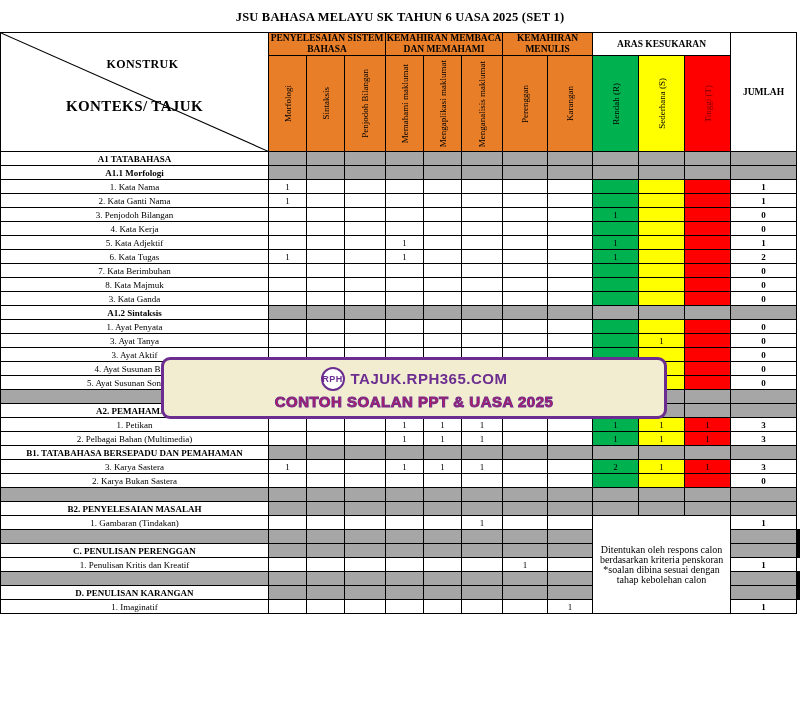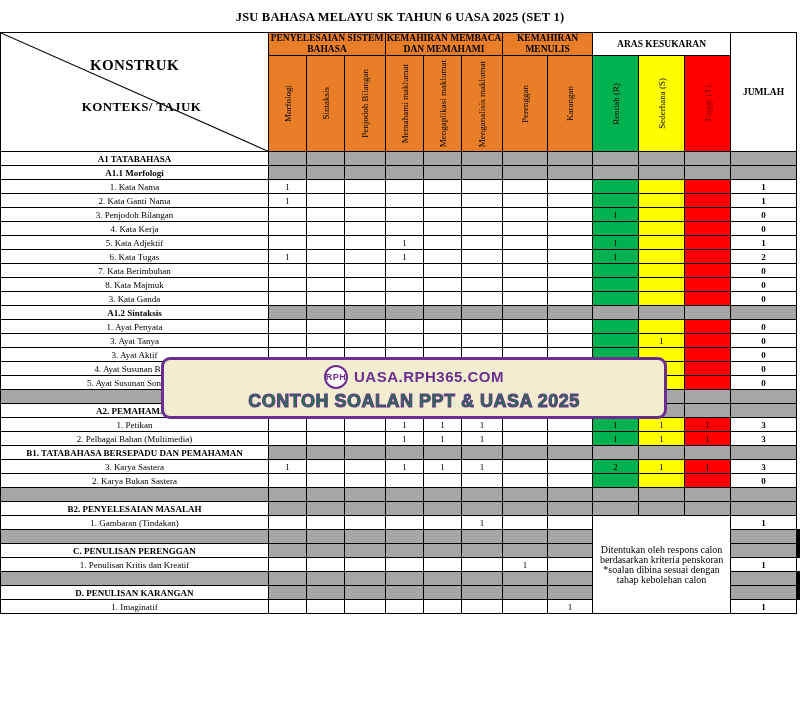--- a/index.html
+++ b/index.html
@@ -66,27 +66,27 @@
 
   
   .konstruk{
     position:relative;background:#fff;padding:0;
     width:268px;
   }
   .konstruk .diag{
     position:absolute;top:0;left:0;width:100%;height:100%;
   }
   .konstruk .lbl-top{
-    position:absolute;top:24px;left:0;width:100%;
+    position:absolute;top:24px;left:8px;width:100%;
+    text-align:center;font-weight:bold;font-size:12px;
+    letter-spacing:.4px;
+  }
+  .konstruk .lbl-bot{
+    position:absolute;bottom:36px;left:0;width:100%;
     text-align:center;font-weight:bold;font-size:15px;
-    letter-spacing:.4px;
-  }
-  .konstruk .lbl-bot{
-    position:absolute;bottom:36px;left:7px;width:100%;
-    text-align:center;font-weight:bold;font-size:13px;
     letter-spacing:.4px;
   }
 
   
   td.topic{
     text-align:left;padding-left:3px;font-size:9px;
     background:#ffffff;
   }
   tr.section td.topic{
     font-weight:bold;background:#ffffff;
@@ -119,21 +119,21 @@
     letter-spacing:.5px;
   }
   .wm .logo{
     width:20px;height:20px;border-radius:50%;
     border:2px solid #6b2d8f;
     display:flex;align-items:center;justify-content:center;
     font-size:9px;font-weight:bold;color:#6b2d8f;
     background:#fff;
   }
   .wm .line2{
-    font-weight:bold;font-size:18px;color:#15803d;
+    font-weight:bold;font-size:15px;color:#be185d;
     -webkit-text-stroke:1px #6b2d8f;
     letter-spacing:.5px;margin-top:2px;
   }
 </style>
 </head>
 <body>
 
 <div class="sheet">
 
   <div class="title">JSU BAHASA MELAYU SK TAHUN 6 UASA 2025 (SET 1)</div>
@@ -692,18 +692,18 @@
           <td class="num white"></td>
           <td class="num white">1</td>
           <td class="jml">1</td>
         </tr>
       </tbody>
   </table>
 
   <div class="wm">
     <div class="line1">
       <span class="logo">RPH</span>
-      <span>UASA.RPH365.COM</span>
+      <span>TAJUK.RPH365.COM</span>
     </div>
     <div class="line2">CONTOH SOALAN PPT &amp; UASA 2025</div>
   </div>
 
 </div>
 
 </body></html>

